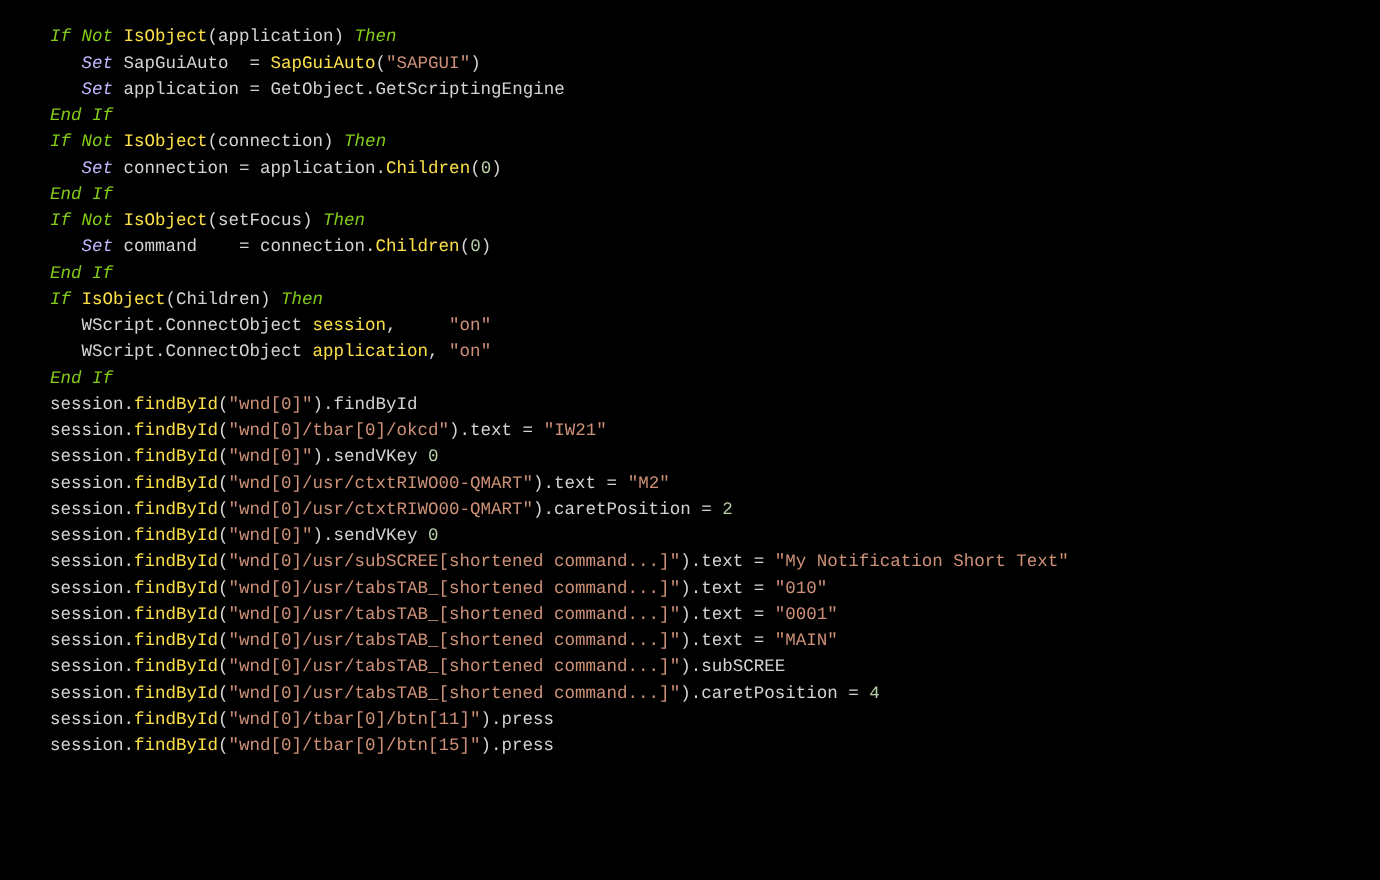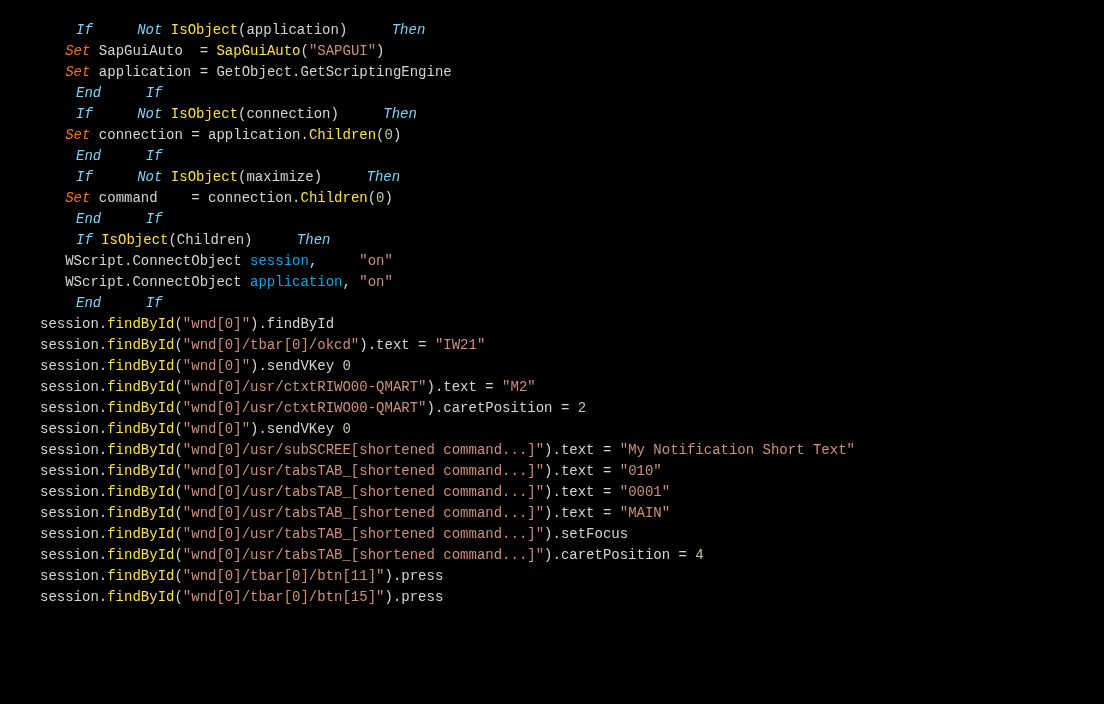--- a/index.html
+++ b/index.html
@@ -8,51 +8,51 @@
     background: #000000;
     font-family: Consolas, 'Courier New', monospace;
     font-size: 14px;
     line-height: 1.5;
     color: #d4d4d4;
   }
   .code-block {
     padding: 20px 40px;
     white-space: pre;
   }
-  .k-red { color: #7dd3fc; font-style: italic; margin-left: 36px; }
-  .k-blue { color: #f97316; font-style: italic; text-align: right; }
+  .k-red { color: #84cc16; font-style: italic; }
+  .k-blue { color: #c4b5fd; font-style: italic; text-align: right; }
   .fn-yellow { color: #fde047; }
   .str-orange { color: #ce9178; }
   .num-green { color: #b5cea8; }
   .plain { color: #d4d4d4; }
-  .var-cyan { color: #0ea5e9; }
+  .var-cyan { color: #fde047; }
 </style>
 </head>
 <body>
 
 <div class="code-block"><span><span class="k-red">If</span> <span class="k-red">Not</span> <span class="fn-yellow">IsObject</span><span class="plain">(application)</span> <span class="k-red">Then</span></span>
 <span>   <span class="k-blue">Set</span> <span class="plain">SapGuiAuto  =</span> <span class="fn-yellow">SapGuiAuto</span><span class="plain">(</span><span class="str-orange">"SAPGUI"</span><span class="plain">)</span></span>
 <span>   <span class="k-blue">Set</span> <span class="plain">application =</span> <span class="plain">GetObject.GetScriptingEngine</span></span>
 <span><span class="k-red">End</span> <span class="k-red">If</span></span>
 <span><span class="k-red">If</span> <span class="k-red">Not</span> <span class="fn-yellow">IsObject</span><span class="plain">(connection)</span> <span class="k-red">Then</span></span>
 <span>   <span class="k-blue">Set</span> <span class="plain">connection = application.</span><span class="fn-yellow">Children</span><span class="plain">(</span><span class="num-green">0</span><span class="plain">)</span></span>
 <span><span class="k-red">End</span> <span class="k-red">If</span></span>
-<span><span class="k-red">If</span> <span class="k-red">Not</span> <span class="fn-yellow">IsObject</span><span class="plain">(maximize)</span> <span class="k-red">Then</span></span>
+<span><span class="k-red">If</span> <span class="k-red">Not</span> <span class="fn-yellow">IsObject</span><span class="plain">(setFocus)</span> <span class="k-red">Then</span></span>
 <span>   <span class="k-blue">Set</span> <span class="plain">command    = connection.</span><span class="fn-yellow">Children</span><span class="plain">(</span><span class="num-green">0</span><span class="plain">)</span></span>
 <span><span class="k-red">End</span> <span class="k-red">If</span></span>
 <span><span class="k-red">If</span> <span class="fn-yellow">IsObject</span><span class="plain">(Children)</span> <span class="k-red">Then</span></span>
 <span>   <span class="plain">WScript.ConnectObject</span> <span class="var-cyan">session</span><span class="plain">,     </span><span class="str-orange">"on"</span></span>
 <span>   <span class="plain">WScript.ConnectObject</span> <span class="var-cyan">application</span><span class="plain">, </span><span class="str-orange">"on"</span></span>
 <span><span class="k-red">End</span> <span class="k-red">If</span></span>
 <span><span class="plain">session.</span><span class="fn-yellow">findById</span><span class="plain">(</span><span class="str-orange">"wnd[0]"</span><span class="plain">).findById</span></span>
 <span><span class="plain">session.</span><span class="fn-yellow">findById</span><span class="plain">(</span><span class="str-orange">"wnd[0]/tbar[0]/okcd"</span><span class="plain">).text = </span><span class="str-orange">"IW21"</span></span>
 <span><span class="plain">session.</span><span class="fn-yellow">findById</span><span class="plain">(</span><span class="str-orange">"wnd[0]"</span><span class="plain">).sendVKey </span><span class="num-green">0</span></span>
 <span><span class="plain">session.</span><span class="fn-yellow">findById</span><span class="plain">(</span><span class="str-orange">"wnd[0]/usr/ctxtRIWO00-QMART"</span><span class="plain">).text = </span><span class="str-orange">"M2"</span></span>
 <span><span class="plain">session.</span><span class="fn-yellow">findById</span><span class="plain">(</span><span class="str-orange">"wnd[0]/usr/ctxtRIWO00-QMART"</span><span class="plain">).caretPosition = </span><span class="num-green">2</span></span>
 <span><span class="plain">session.</span><span class="fn-yellow">findById</span><span class="plain">(</span><span class="str-orange">"wnd[0]"</span><span class="plain">).sendVKey </span><span class="num-green">0</span></span>
 <span><span class="plain">session.</span><span class="fn-yellow">findById</span><span class="plain">(</span><span class="str-orange">"wnd[0]/usr/subSCREE[shortened command...]"</span><span class="plain">).text = </span><span class="str-orange">"My Notification Short Text"</span></span>
 <span><span class="plain">session.</span><span class="fn-yellow">findById</span><span class="plain">(</span><span class="str-orange">"wnd[0]/usr/tabsTAB_[shortened command...]"</span><span class="plain">).text = </span><span class="str-orange">"010"</span></span>
 <span><span class="plain">session.</span><span class="fn-yellow">findById</span><span class="plain">(</span><span class="str-orange">"wnd[0]/usr/tabsTAB_[shortened command...]"</span><span class="plain">).text = </span><span class="str-orange">"0001"</span></span>
 <span><span class="plain">session.</span><span class="fn-yellow">findById</span><span class="plain">(</span><span class="str-orange">"wnd[0]/usr/tabsTAB_[shortened command...]"</span><span class="plain">).text = </span><span class="str-orange">"MAIN"</span></span>
-<span><span class="plain">session.</span><span class="fn-yellow">findById</span><span class="plain">(</span><span class="str-orange">"wnd[0]/usr/tabsTAB_[shortened command...]"</span><span class="plain">).setFocus</span></span>
+<span><span class="plain">session.</span><span class="fn-yellow">findById</span><span class="plain">(</span><span class="str-orange">"wnd[0]/usr/tabsTAB_[shortened command...]"</span><span class="plain">).subSCREE</span></span>
 <span><span class="plain">session.</span><span class="fn-yellow">findById</span><span class="plain">(</span><span class="str-orange">"wnd[0]/usr/tabsTAB_[shortened command...]"</span><span class="plain">).caretPosition = </span><span class="num-green">4</span></span>
 <span><span class="plain">session.</span><span class="fn-yellow">findById</span><span class="plain">(</span><span class="str-orange">"wnd[0]/tbar[0]/btn[11]"</span><span class="plain">).press</span></span>
 <span><span class="plain">session.</span><span class="fn-yellow">findById</span><span class="plain">(</span><span class="str-orange">"wnd[0]/tbar[0]/btn[15]"</span><span class="plain">).press</span></span></div>
 
 </body></html>

